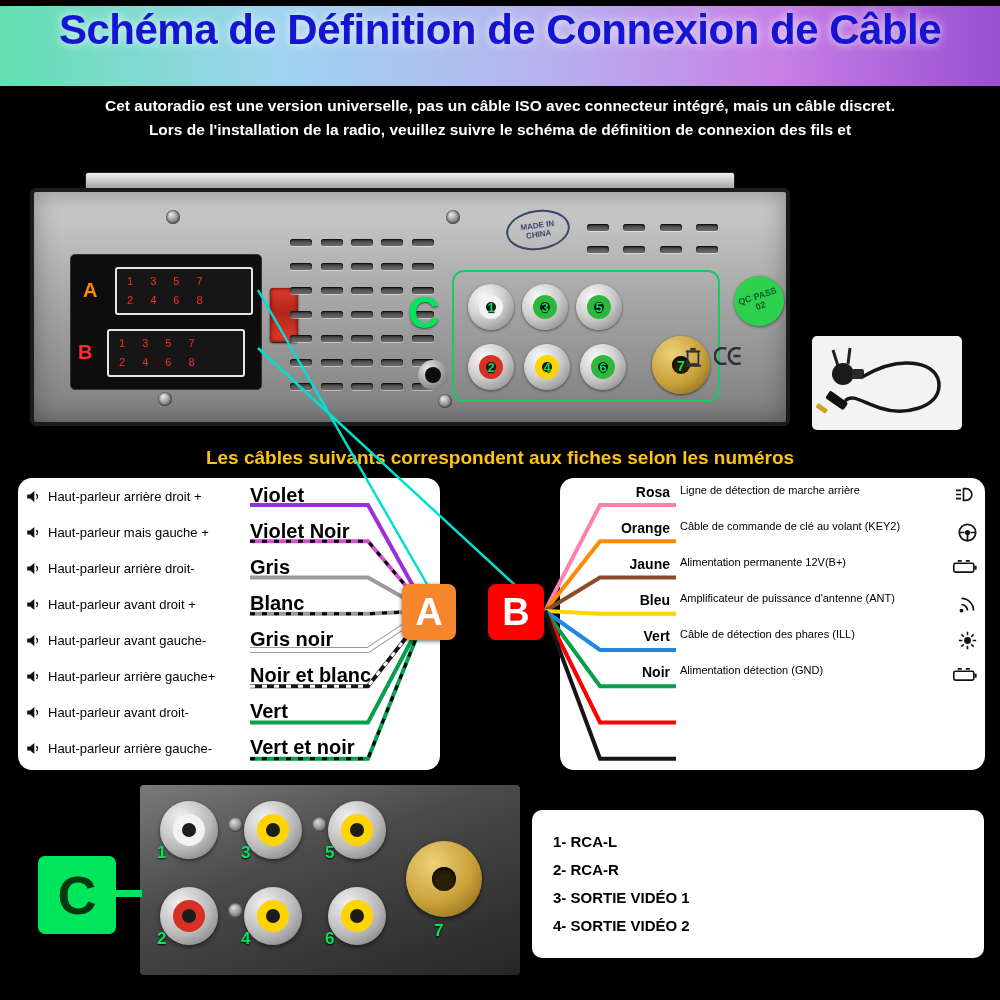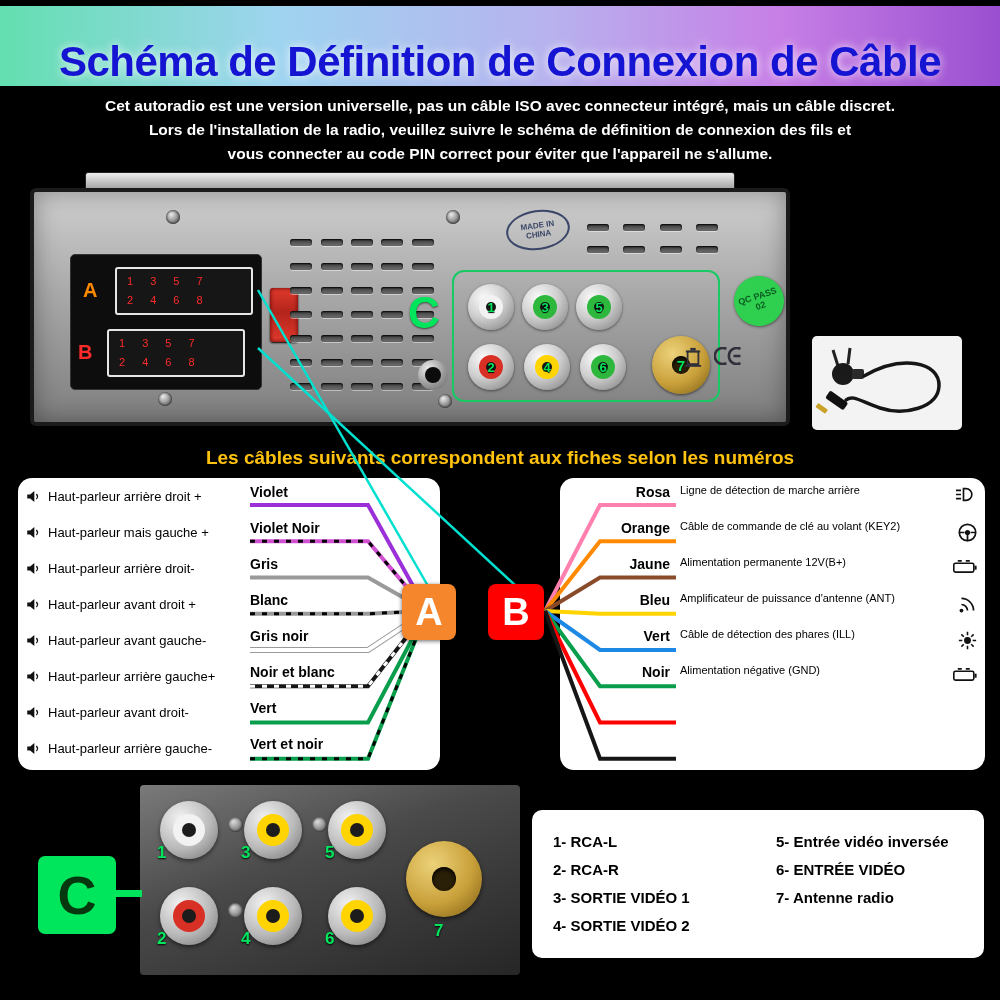--- a/index.html
+++ b/index.html
@@ -2,21 +2,21 @@
 <html><head>
 <meta charset="utf-8">
 <title>Schéma de Définition de Connexion de Câble</title>
 <style>
   *{margin:0;padding:0;box-sizing:border-box}
   html,body{background:#000}
   .stage{position:relative;width:1000px;height:1000px;background:#000;overflow:hidden;
          font-family:"Liberation Sans",sans-serif;color:#fff}
 
   
-  .banner{position:absolute;left:0;top:6px;width:1000px;height:80px;display:flex;align-items:flex-end;justify-content:center;
+  .banner{position:absolute;left:0;top:6px;width:1000px;height:80px;display:flex;align-items:flex-start;justify-content:center;
           background:linear-gradient(90deg,#63dfb0 0%,#9fd4f0 28%,#b7b2ee 55%,#c77fe6 78%,#9a4fd0 100%)}
   .banner h1{font-size:42px;font-weight:bold;color:#1414d2;letter-spacing:-0.5px;text-shadow:0 0 10px rgba(255,255,255,.85)}
 
   .intro{position:absolute;top:94px;left:0;width:1000px;text-align:center;font-size:15.5px;font-weight:bold;line-height:24px;color:#fff}
   .heading{position:absolute;top:447px;left:0;width:1000px;text-align:center;color:#ffc20e;font-size:19px;font-weight:bold}
 
   
   .radio{position:absolute;left:30px;top:172px;width:760px;height:258px;z-index:1}
   .chassis-top{position:absolute;left:55px;top:0;width:650px;height:22px;background:linear-gradient(180deg,#efefef,#8f8f8f);
                border:1px solid #222;border-radius:3px}
@@ -65,21 +65,21 @@
   
   .mic{position:absolute;left:812px;top:336px;width:150px;height:94px;background:#f3f3f3;border-radius:5px;z-index:1}
 
   
   .panel{position:absolute;top:478px;height:292px;background:#fff;border-radius:14px;z-index:1}
   .panel-a{left:18px;width:422px;display:grid;grid-template-rows:repeat(8,1fr);padding:2px 0}
   .panel-b{left:560px;width:425px;display:grid;grid-template-rows:repeat(8,1fr);padding:2px 0}
   .lrow,.rrow{position:relative}
   .spk{position:absolute;left:8px;top:9px}
   .lname{position:absolute;left:30px;top:9px;font-size:13px;color:#000}
-  .lcolor{position:absolute;left:232px;top:4px;font-size:14px;font-weight:bold;color:#000;white-space:nowrap}
+  .lcolor{position:absolute;left:232px;top:4px;font-size:20px;font-weight:bold;color:#000;white-space:nowrap}
   .rcolor{position:absolute;left:0;top:4px;width:110px;text-align:right;font-size:14px;font-weight:bold;color:#000}
   .rfunc{position:absolute;left:120px;top:4px;width:238px;font-size:11px;line-height:13px;color:#000}
   .ricon{position:absolute;right:8px;top:7px}
 
   
   .overlay{position:absolute;left:0;top:0;z-index:4;pointer-events:none}
   .badge{position:absolute;top:584px;width:54px;height:56px;border-radius:8px;display:flex;align-items:center;justify-content:center;
          color:#fff;font-size:38px;font-weight:bold;z-index:6;box-shadow:0 1px 4px rgba(0,0,0,.6)}
   .badge-a{left:402px}
   .badge-b{left:488px;width:56px}
@@ -112,21 +112,20 @@
 
 <div class="stage">
 
   <header class="banner">
     <h1>Schéma de Définition de Connexion de Câble</h1>
   </header>
 
   <p class="intro">
     <span>Cet autoradio est une version universelle, pas un câble ISO avec connecteur intégré, mais un câble discret.</span><br>
     <span>Lors de l'installation de la radio, veuillez suivre le schéma de définition de connexion des fils et</span><br>
-    <span>vous connecter au code PIN correct pour éviter que l'appareil ne s'allume.</span>
   </p>
 
   <div class="radio">
     <div class="chassis-top"></div>
     <div class="rbody">
       <div class="screw" style="left:132px;top:18px"></div>
       <div class="screw" style="left:412px;top:18px"></div>
       <div class="screw" style="left:124px;top:200px"></div>
       <div class="screw" style="left:404px;top:202px"></div>
 
@@ -375,21 +374,21 @@
     <div class="rrow">
       <span class="rcolor">Vert</span>
       <span class="rfunc">Câble de détection des phares (ILL)</span>
       <span class="ricon"><svg viewBox="0 0 22 22" width="19" height="19">
             <circle cx="11" cy="11" r="4" fill="#111"></circle>
             <path d="M11 1v4M11 17v4M1 11h4M17 11h4M3.9 3.9l2.8 2.8M15.3 15.3l2.8 2.8M18.1 3.9l-2.8 2.8M6.7 15.3l-2.8 2.8" stroke="#111" stroke-width="1.8"></path>
           </svg></span>
     </div>
     <div class="rrow">
       <span class="rcolor">Noir</span>
-      <span class="rfunc">Alimentation négative (GND)</span>
+      <span class="rfunc">Alimentation détection (GND)</span>
       <span class="ricon"><svg viewBox="0 0 30 18" width="24" height="15">
             <rect x="1" y="5" width="25" height="11" rx="2" fill="none" stroke="#111" stroke-width="2"></rect>
             <rect x="27" y="8" width="2.5" height="5" fill="#111"></rect>
             <path d="M6 2 h5 M16 2 h5" stroke="#111" stroke-width="2"></path>
           </svg></span>
     </div>
   </section>
 
   <svg class="overlay" id="overlay" width="1000" height="1000">
     <line x1="258" y1="290" x2="428" y2="586" stroke="#00e0cf" stroke-width="2.5"></line>
@@ -464,20 +463,15 @@
     </div>
   </div>
 
   <div class="legend">
     <ul class="leg1">
       <li>1- RCA-L</li>
       <li>2- RCA-R</li>
       <li>3- SORTIE VIDÉO 1</li>
       <li>4- SORTIE VIDÉO 2</li>
     </ul>
-    <ul class="leg2">
-      <li>5- Entrée vidéo inversée</li>
-      <li>6- ENTRÉE VIDÉO</li>
-      <li>7- Antenne radio</li>
-    </ul>
   </div>
 
 </div>
 
 </body></html>

